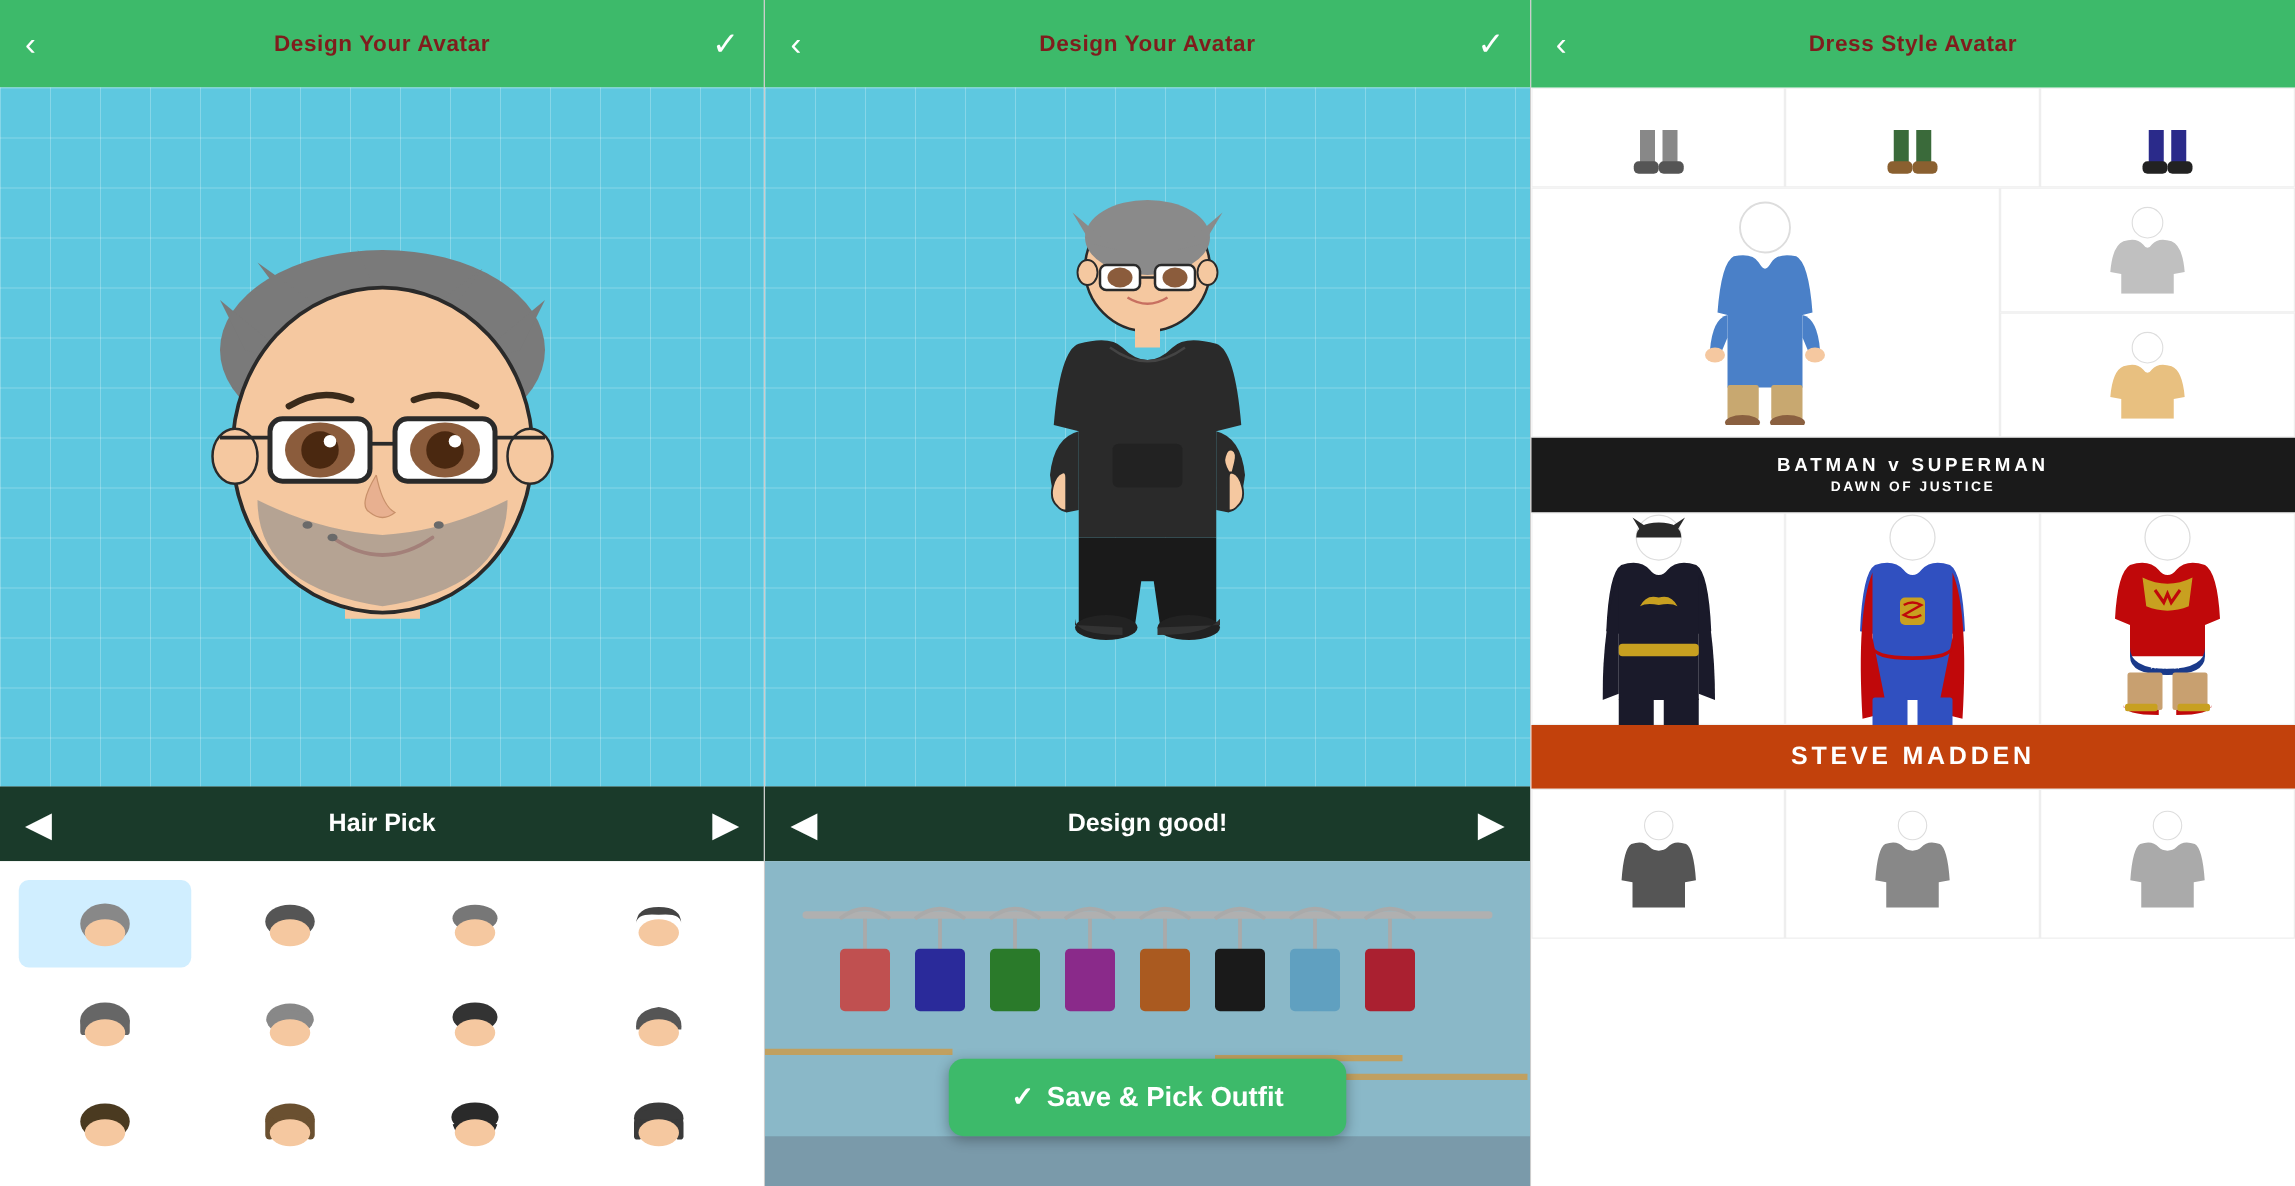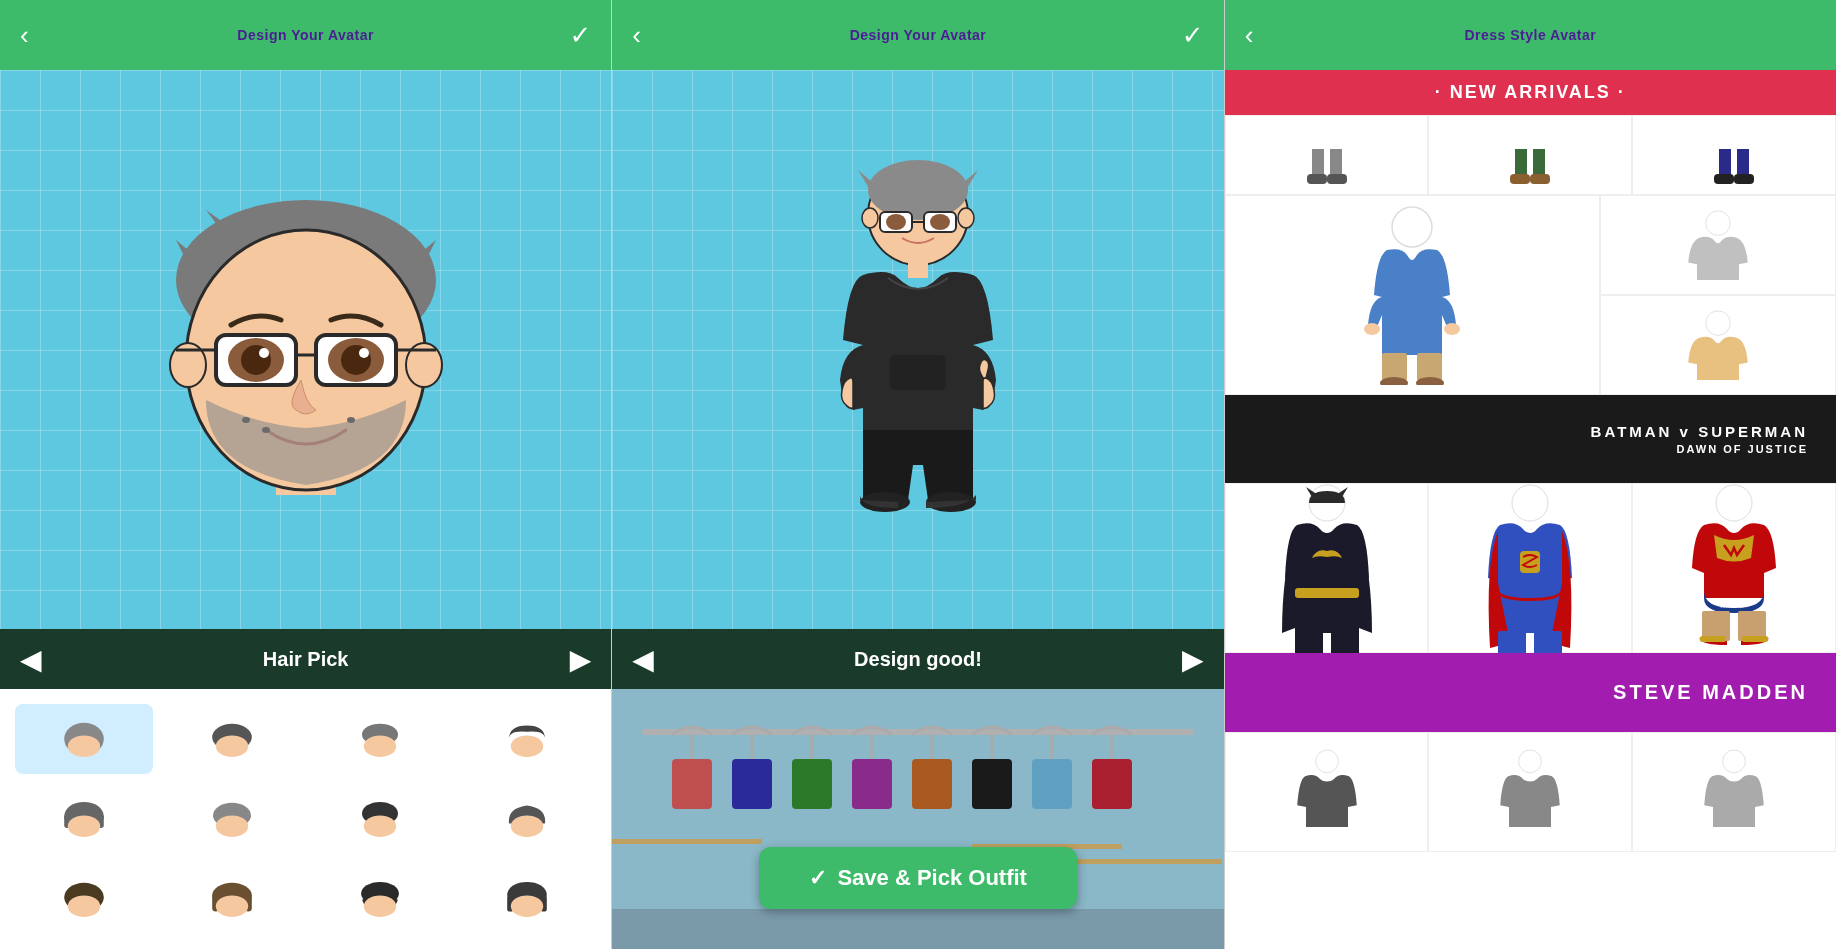--- a/index.html
+++ b/index.html
@@ -25,22 +25,22 @@
     .panel-header {
       background-color: #3dba6a;
       height: 70px;
       display: flex;
       align-items: center;
       justify-content: center;
       position: relative;
       flex-shrink: 0;
     }
     .panel-header .header-title {
-      color: #4c1d95;
-      font-size: 14px;
+      color: #7f1d1d;
+      font-size: 18px;
       font-weight: 700;
       letter-spacing: 0.5px;
     }
     .panel-header .back-arrow {
       position: absolute;
       left: 20px;
       color: white;
       font-size: 26px;
       font-weight: 300;
       cursor: pointer;
@@ -187,32 +187,32 @@
       color: white;
       text-align: center;
       padding: 12px;
       font-size: 18px;
       font-weight: 700;
       letter-spacing: 2px;
     }
 
     .brand-banner {
       width: 100%;
-      padding: 28px;
-      text-align: right;
+      padding: 14px;
+      text-align: center;
       font-size: 16px;
       font-weight: 700;
       letter-spacing: 2px;
     }
     .brand-banner.batman {
       background: #1a1a1a;
       color: white;
     }
     .brand-banner.steve-madden {
-      background: #a21caf;
+      background: #c2410c;
       color: white;
       font-size: 20px;
       letter-spacing: 3px;
     }
 
     .superhero-grid {
       display: grid;
       grid-template-columns: repeat(3, 1fr);
       gap: 0;
     }
@@ -494,21 +494,20 @@
 </div>
 
 <div class="panel panel3">
   <div class="panel-header">
     <span class="back-arrow">‹</span>
     <span class="header-title">Dress Style Avatar</span>
   </div>
 
   <div class="dress-content">
 
-    <div class="new-arrivals-banner">· NEW ARRIVALS ·</div>
 
     <div style="display:flex; height:80px; overflow:hidden;">
       <div style="flex:1;display:flex;align-items:flex-end;justify-content:center;padding:5px;border:1px solid #eee;cursor:pointer;">
         <svg viewBox="0 0 60 40" width="60" height="40">
 
           <rect x="15" y="0" width="12" height="30" fill="#888"></rect>
           <rect x="33" y="0" width="12" height="30" fill="#888"></rect>
           <rect x="10" y="25" width="20" height="10" rx="4" fill="#555"></rect>
           <rect x="30" y="25" width="20" height="10" rx="4" fill="#555"></rect>
         </svg>

